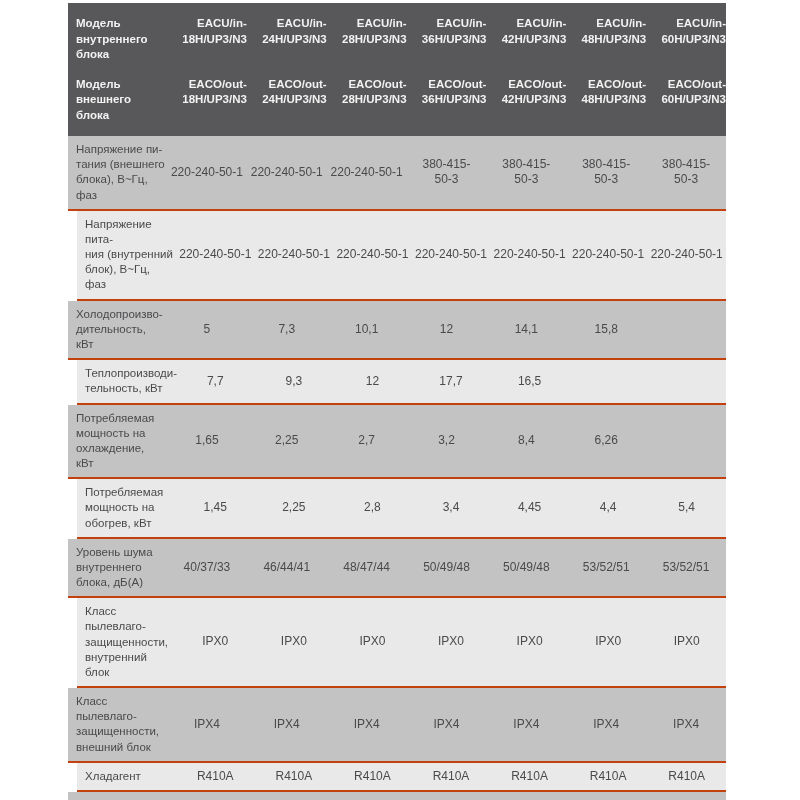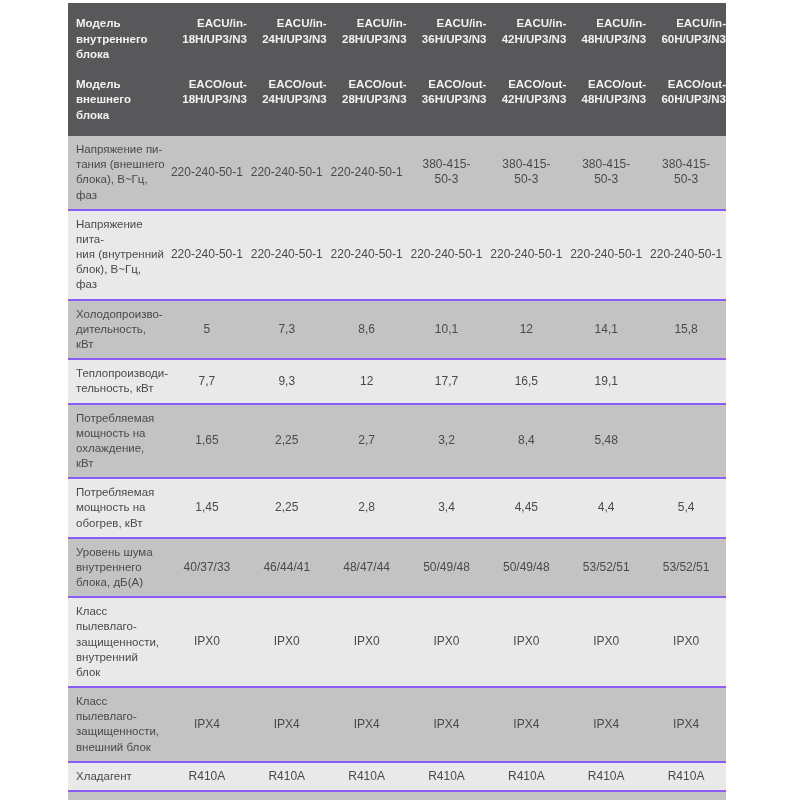--- a/index.html
+++ b/index.html
@@ -11,38 +11,38 @@
   }
   .spec-table {
     position: absolute;
     left: 68px; top: 3px;
     width: 658px;
     color: #4a4a4c;
   }
   .trow {
     display: grid;
     grid-template-columns: 99px repeat(7, 1fr);
-    border-bottom: 2px solid #8b5cf6;
+    border-bottom: 2px solid #c2410c;
   }
   .thead-block { background: #58585a; }
   .thead-block .trow { border-bottom: none; background: transparent; }
   .thead-block .trow.first { padding-top: 6px; }
   .thead-block .trow.last { padding-bottom: 6px; }
   .head-label, .head-model {
     color: #f2f2f2;
     font-weight: bold;
     font-size: 11.5px;
     line-height: 1.35;
     white-space: pre-line;
     padding: 7px 0;
   }
   .head-label { text-align: left; padding-left: 8px; }
   .head-model { text-align: right; }
   .row-medium { background: #c3c3c4; }
-  .row-light  { background: #e9e9ea; }
+  .row-light  { background: #e9e9ea; margin-left: 9px; }
   .spec-label {
     font-size: 11.5px;
     line-height: 1.32;
     white-space: pre-line;
     padding: 6px 2px 6px 8px;
     display: flex;
     align-items: center;
     text-align: left;
   }
   .spec-value {
@@ -125,46 +125,44 @@
         <div class="spec-value">220-240-50-1</div>
         <div class="spec-value">220-240-50-1</div>
         <div class="spec-value">220-240-50-1</div>
         <div class="spec-value">220-240-50-1</div>
       </div>
       <div class="trow row-medium">
         <div class="spec-label">Холодопроизво-
 дительность, кВт</div>
         <div class="spec-value">5</div>
         <div class="spec-value">7,3</div>
-        <div class="spec-value">8,6</div>
         <div class="spec-value">10,1</div>
         <div class="spec-value">12</div>
         <div class="spec-value">14,1</div>
         <div class="spec-value">15,8</div>
       </div>
       <div class="trow row-light">
         <div class="spec-label">Теплопроизводи-
 тельность, кВт</div>
         <div class="spec-value">7,7</div>
         <div class="spec-value">9,3</div>
         <div class="spec-value">12</div>
         <div class="spec-value">17,7</div>
         <div class="spec-value">16,5</div>
-        <div class="spec-value">19,1</div>
       </div>
       <div class="trow row-medium">
         <div class="spec-label">Потребляемая
 мощность на
 охлаждение, кВт</div>
         <div class="spec-value">1,65</div>
         <div class="spec-value">2,25</div>
         <div class="spec-value">2,7</div>
         <div class="spec-value">3,2</div>
         <div class="spec-value">8,4</div>
-        <div class="spec-value">5,48</div>
+        <div class="spec-value">6,26</div>
       </div>
       <div class="trow row-light">
         <div class="spec-label">Потребляемая
 мощность на
 обогрев, кВт</div>
         <div class="spec-value">1,45</div>
         <div class="spec-value">2,25</div>
         <div class="spec-value">2,8</div>
         <div class="spec-value">3,4</div>
         <div class="spec-value">4,45</div>

